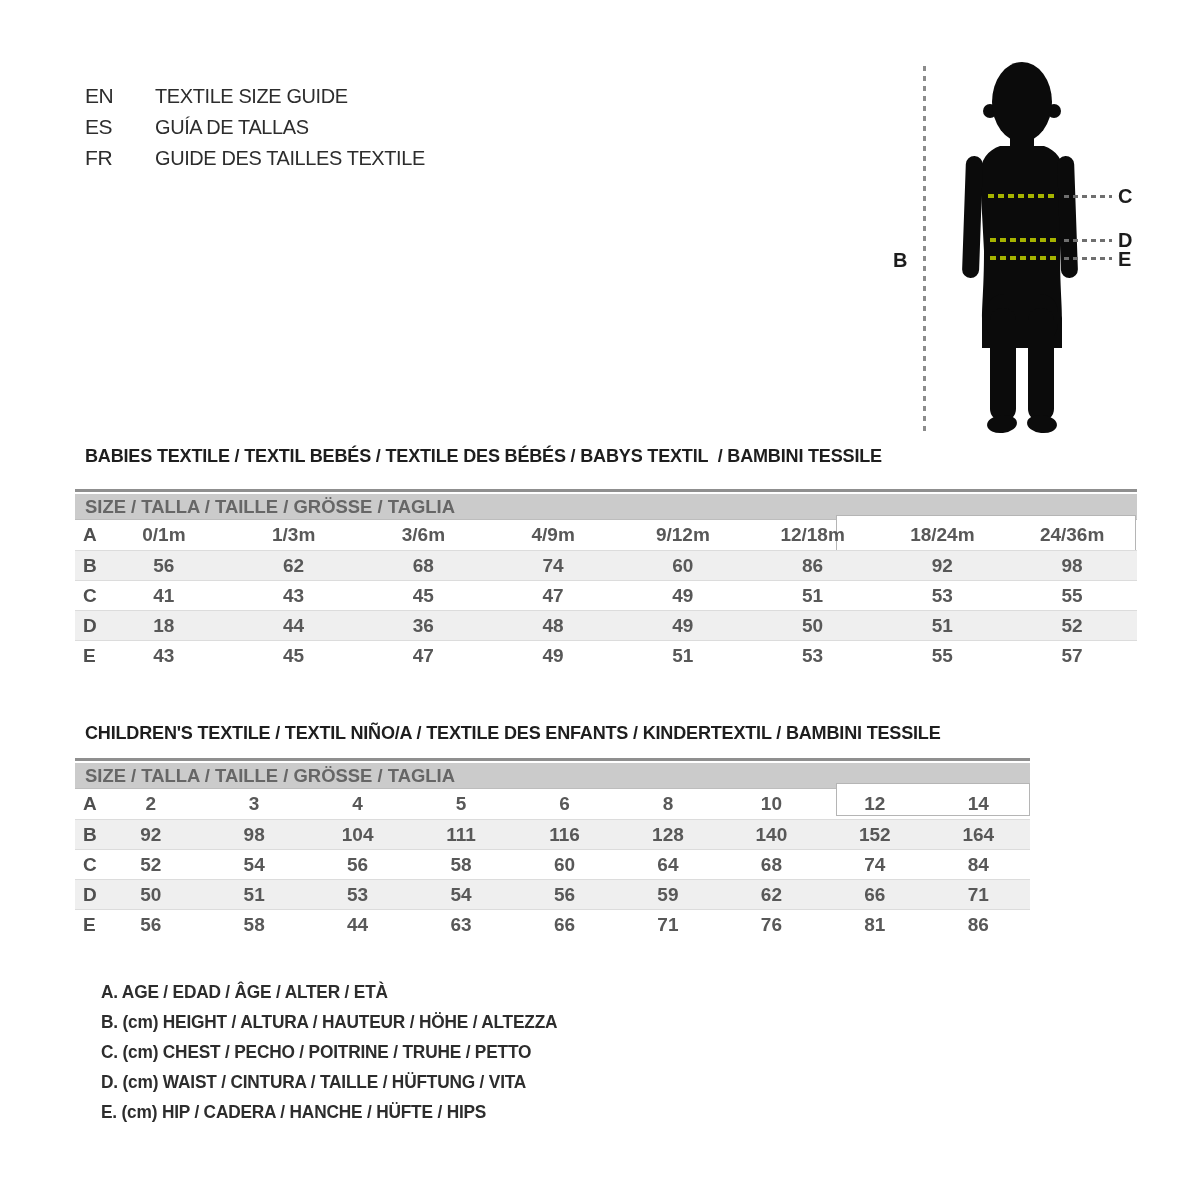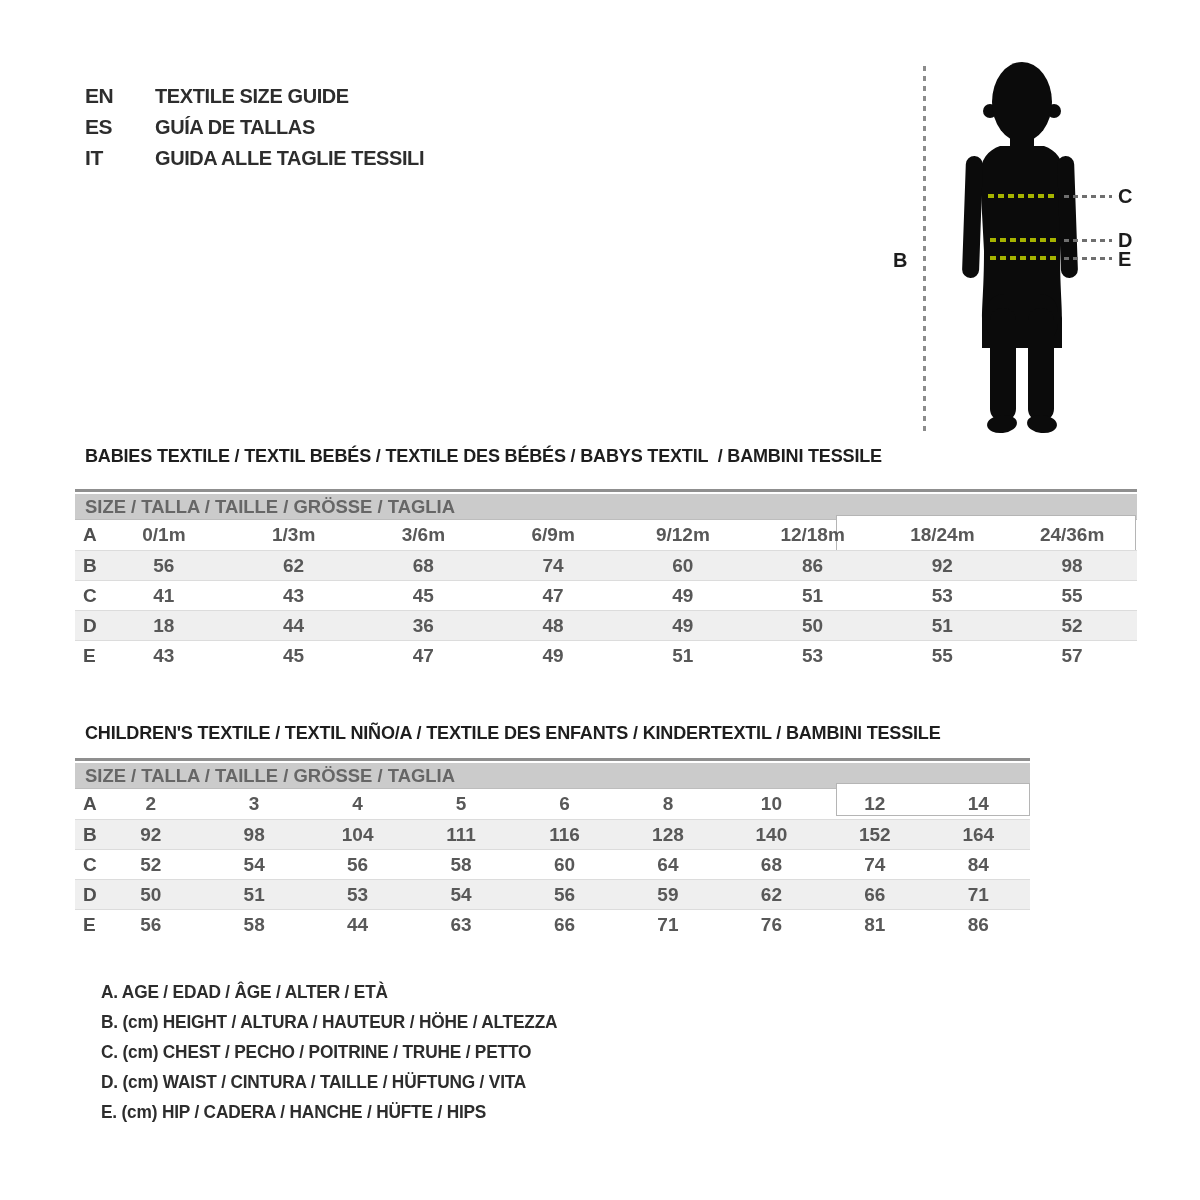--- a/index.html
+++ b/index.html
@@ -6,21 +6,21 @@
   body{
     width:1200px;height:1200px;background:#ffffff;position:relative;
     font-family:"Liberation Sans","DejaVu Sans",sans-serif;color:#222;
     overflow:hidden;
   }
   .abs{position:absolute;}
 
   
   .lang-block{left:85px;top:80px;}
   .lang-row{display:flex;height:31px;align-items:center;
-    font-size:21px;font-weight:bold;color:#2d2d2d;letter-spacing:-0.4px;}
+    font-size:21px;font-weight:normal;color:#2d2d2d;letter-spacing:-0.4px;}
   .lang-code{width:70px;flex:0 0 70px;}
   .lang-title{white-space:pre;transform:scaleX(0.95);transform-origin:0 50%;}
 
   
   .dash-v{width:3px;background:repeating-linear-gradient(180deg,#8c8c8c 0 5px,transparent 5px 10px);}
   .dash-green{height:4px;background:repeating-linear-gradient(90deg,#a6b400 0 6px,transparent 6px 10px);}
   .dash-gray{height:3px;background:repeating-linear-gradient(90deg,#6f6f6f 0 5px,transparent 5px 9px);}
   .meas-label{font-size:20px;line-height:20px;font-weight:bold;color:#1c1c1c;}
 
   
@@ -58,22 +58,22 @@
 <div class="abs lang-block">
   <div class="lang-row">
     <span class="lang-code">EN</span>
     <span class="lang-title">TEXTILE SIZE GUIDE</span>
   </div>
   <div class="lang-row">
     <span class="lang-code">ES</span>
     <span class="lang-title">GUÍA DE TALLAS</span>
   </div>
   <div class="lang-row">
-    <span class="lang-code">IT</span>
-    <span class="lang-title">GUIDA ALLE TAGLIE TESSILI</span>
+    <span class="lang-code">FR</span>
+    <span class="lang-title">GUIDE DES TAILLES TEXTILE</span>
   </div>
 </div>
 
 <svg class="abs" style="left:950px;top:56px;" width="140" height="380" viewBox="0 0 140 380" aria-hidden="true">
   <g fill="#0b0b0b">
 
     <circle cx="40" cy="55" r="7"></circle>
     <circle cx="104" cy="55" r="7"></circle>
 
     <ellipse cx="72" cy="46" rx="30" ry="40"></ellipse>
@@ -125,21 +125,21 @@
   <div class="hdrbar">
     <span>SIZE / TALLA / TAILLE / GRÖSSE / TAGLIA</span>
   </div>
   <div class="highlight" style="left:761px;top:26px;width:300px;height:36px;"></div>
   <div class="rows" id="babies-rows" style="--cols:8;">
       <div class="trow">
         <div class="tlabel">A</div>
         <div class="tcell">0/1m</div>
         <div class="tcell">1/3m</div>
         <div class="tcell">3/6m</div>
-        <div class="tcell">6/9m</div>
+        <div class="tcell">4/9m</div>
         <div class="tcell">9/12m</div>
         <div class="tcell">12/18m</div>
         <div class="tcell">18/24m</div>
         <div class="tcell">24/36m</div>
       </div>
       <div class="trow striped">
         <div class="tlabel">B</div>
         <div class="tcell">56</div>
         <div class="tcell">62</div>
         <div class="tcell">68</div>

